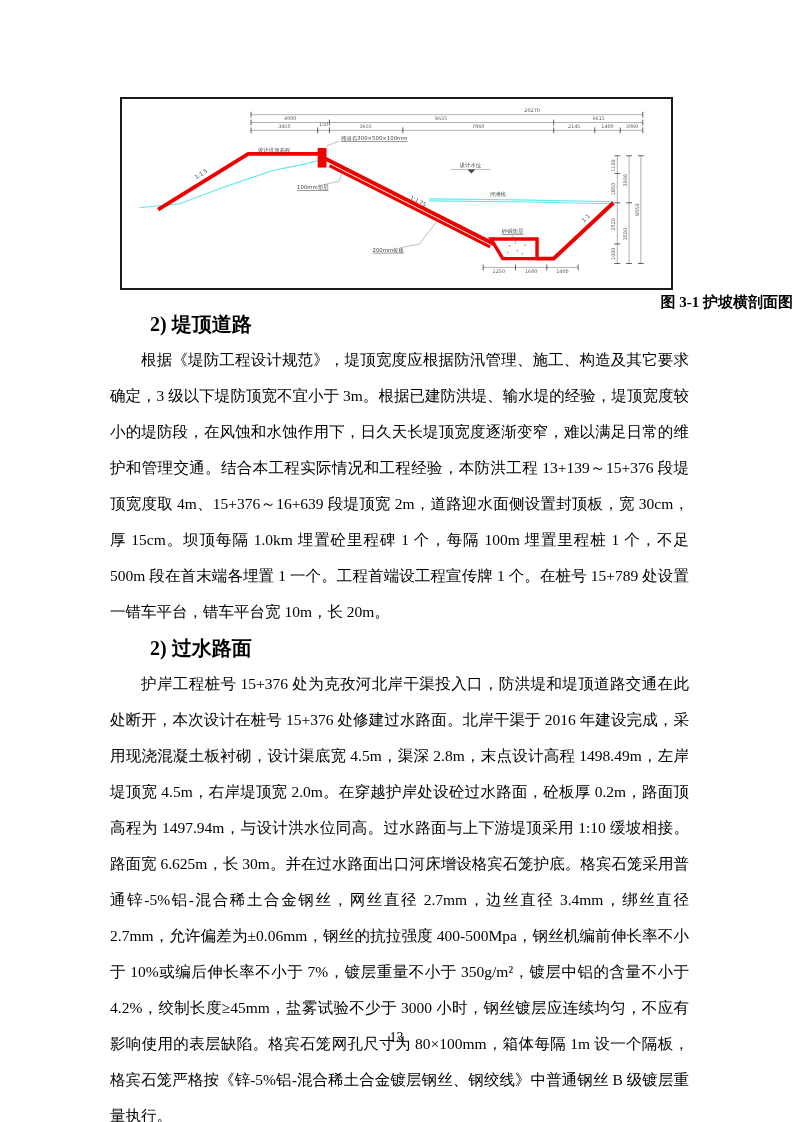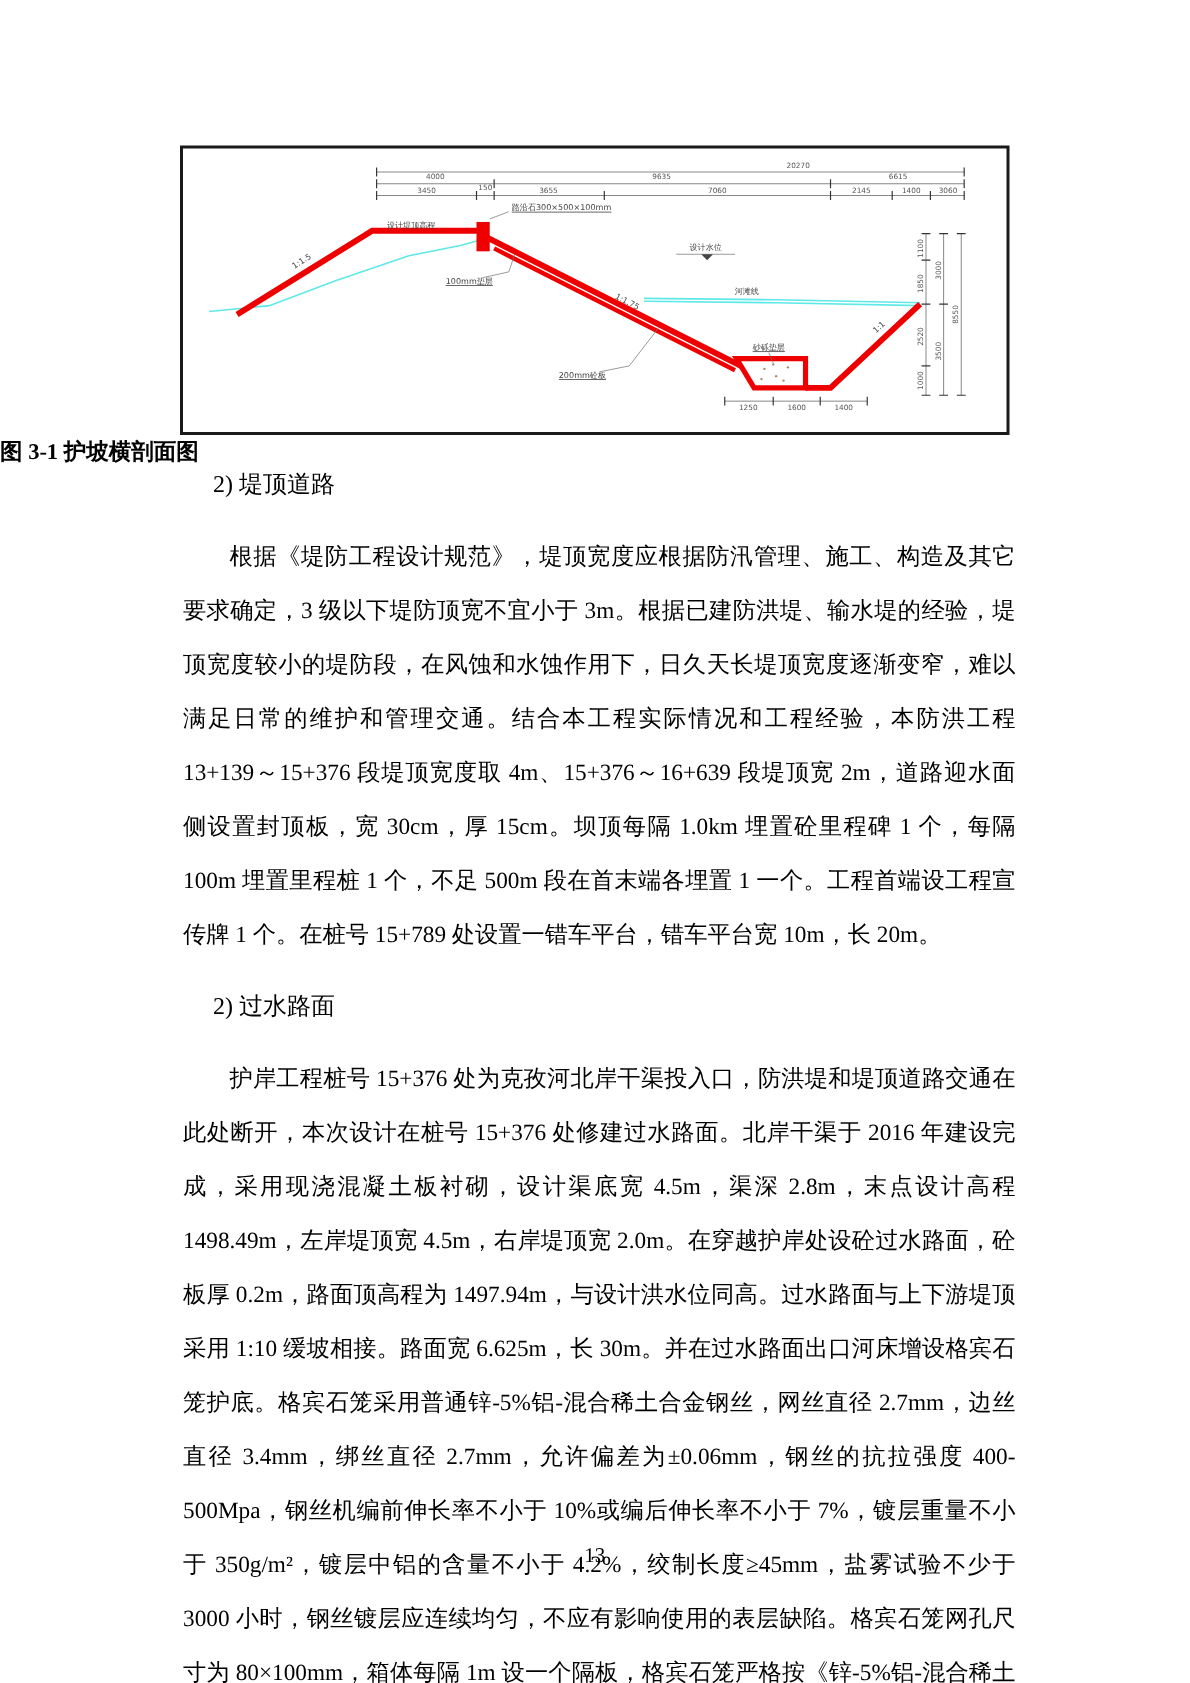--- a/index.html
+++ b/index.html
@@ -12,33 +12,33 @@
     overflow:hidden;
   }
   
   .figure-box{
     position:absolute;left:120px;top:97px;width:553px;height:193px;
     border:2px solid #1a1a1a;box-sizing:border-box;background:#fff;
   }
   .figure-box svg{display:block;width:100%;height:100%;}
   .fig-caption{
     position:absolute;left:0;top:292px;width:100%;
-    text-align:left;font-weight:bold;font-size:15px;line-height:20px;
+    text-align:right;font-weight:bold;font-size:15px;line-height:20px;
   }
   
   .body-text{
     position:absolute;left:110px;top:306px;width:579px;
     font-size:15.5px;line-height:36px;text-align:justify;
   }
   .body-text h3{
-    font-size:16px;font-weight:normal;margin:0;padding:0 0 0 2em;
+    font-size:20px;font-weight:bold;margin:0;padding:0 0 0 2em;
     line-height:36px;
   }
   .body-text p{
-    margin:12px;text-indent:2em;font-family:Liberation Serif, serif;
+    margin:0;text-indent:2em;font-family:Liberation Serif, serif;
   }
   .page-num{
     position:absolute;left:0;top:1030px;width:100%;
     text-align:center;font-size:14px;
   }
   
   .dim{font-family:"DejaVu Sans",sans-serif;font-size:5px;fill:#555;}
   .lbl{font-family:"DejaVu Sans",sans-serif;font-size:5.5px;fill:#444;}
   .dimline{stroke:#777;stroke-width:0.6;}
   .tick{stroke:#333;stroke-width:0.8;}

